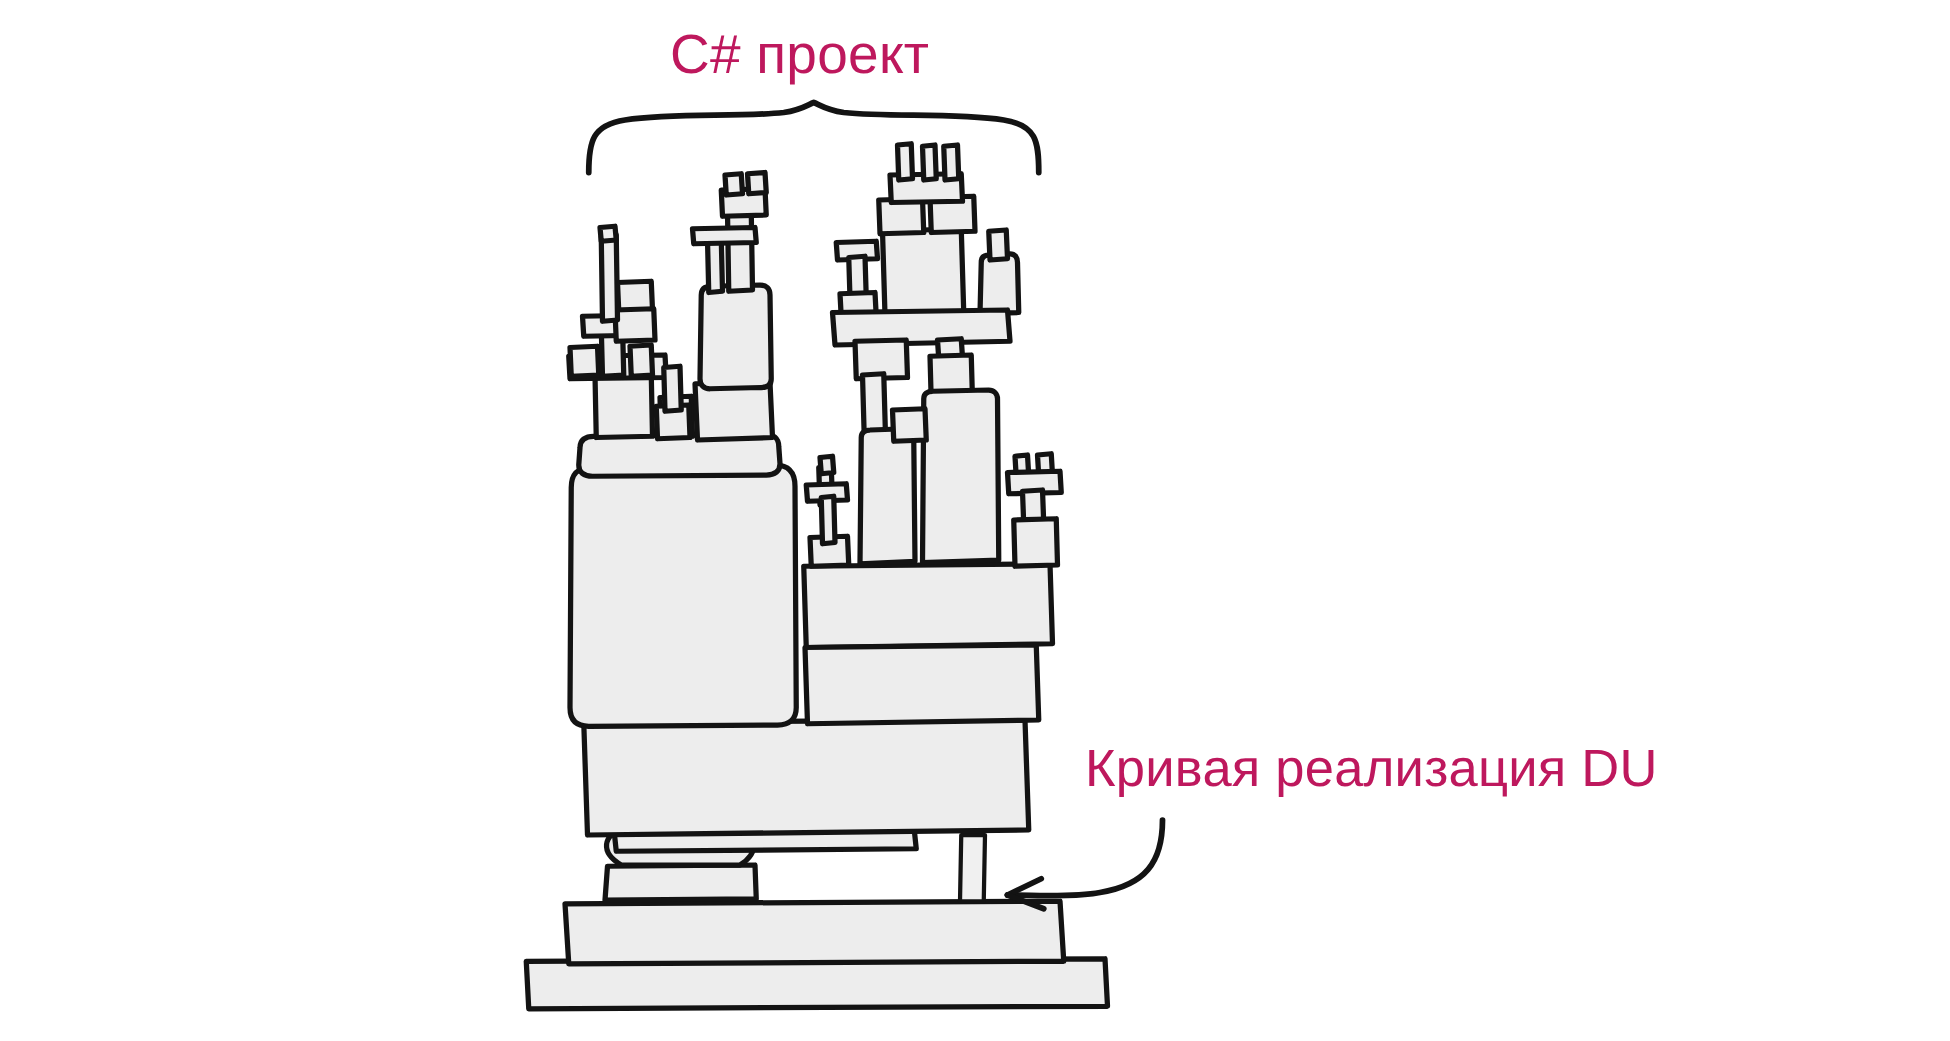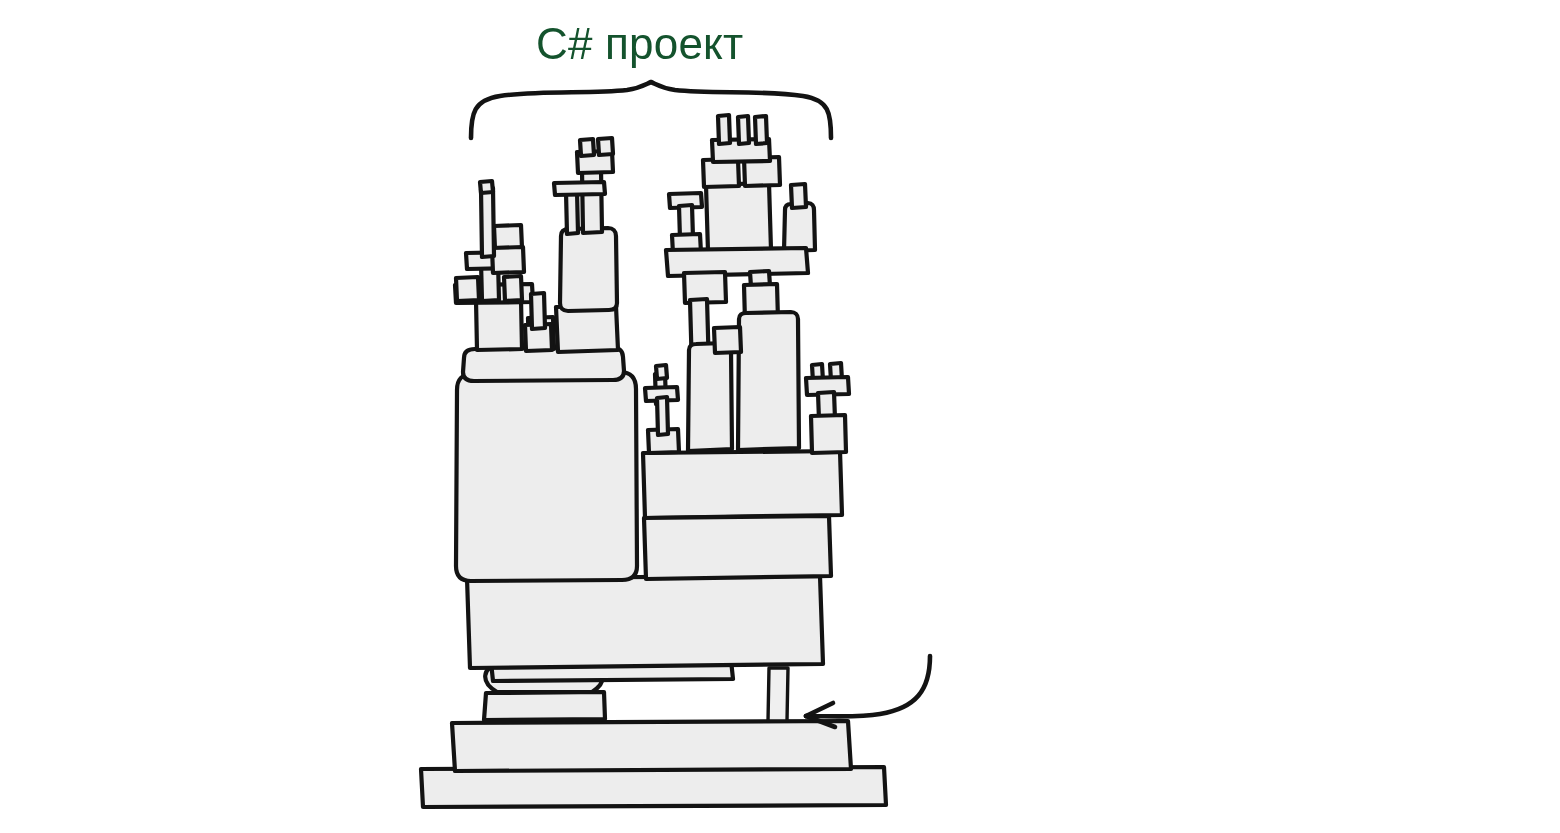--- a/index.html
+++ b/index.html
@@ -23,21 +23,21 @@
   #scene {
     position: absolute;
     left: 0;
     top: 0;
     width: 1560px;
     height: 833px;
     display: block;
   }
   .label-text {
     position: absolute;
-    color: #14532d;
+    color: #be185d;
     font-family: "Liberation Sans", sans-serif;
     white-space: nowrap;
     line-height: 1;
     font-weight: 400;
   }
   #label-project {
     left: 536px;
     top: 22px;
     font-size: 44px;
     letter-spacing: 0.2px;
@@ -303,14 +303,15 @@
     <g>
       <path class="ink" d="M930 656 C930 690 916 708 880 714 C858 718 830 716 806 716"></path>
       <path class="ink" d="M806 716 L833 703"></path>
       <path class="ink" d="M806 716 L835 727"></path>
     </g>
 
   </svg>
 
   <div class="label-text" id="label-project">C# проект</div>
 
+  <div class="label-text" id="label-du">Кривая реализация DU</div>
 
 </div>
 
 </body></html>

